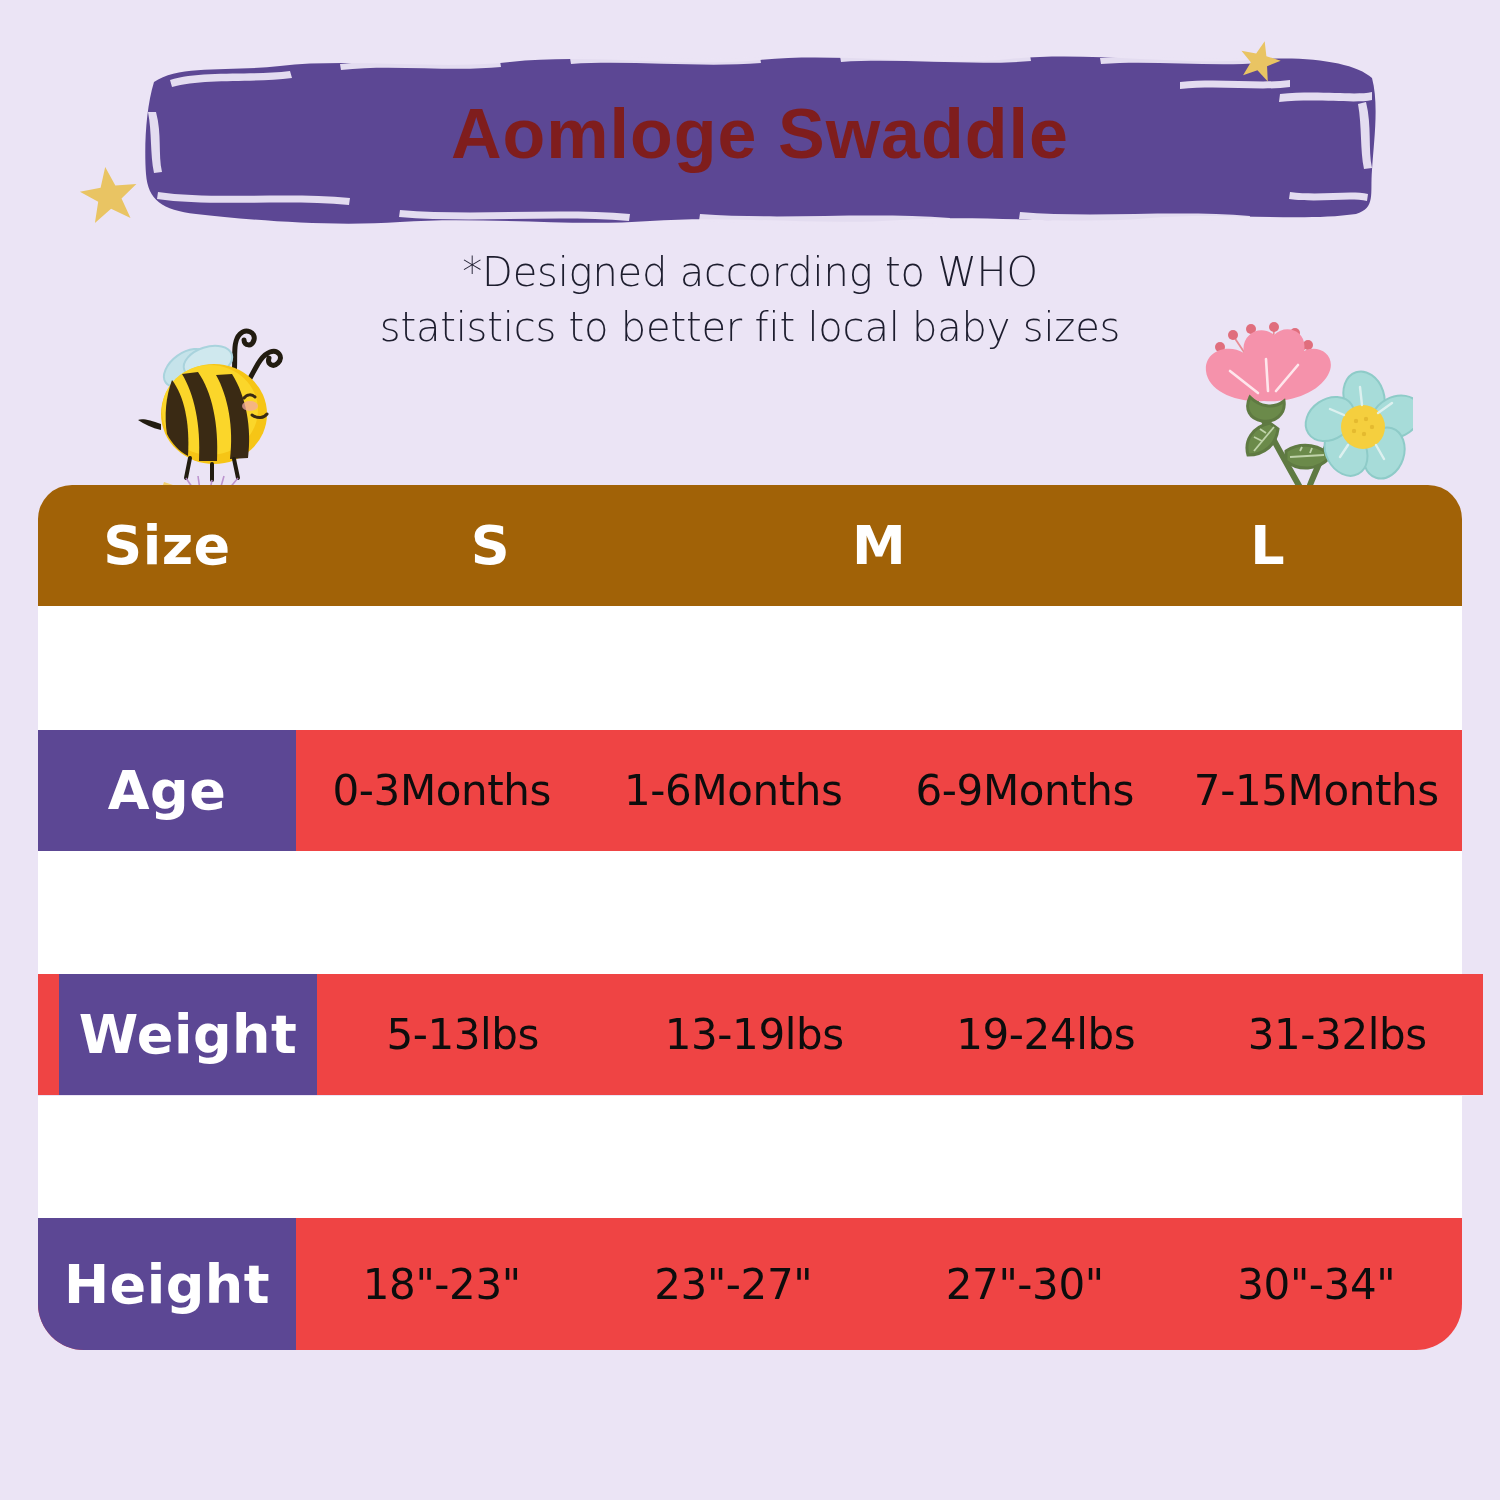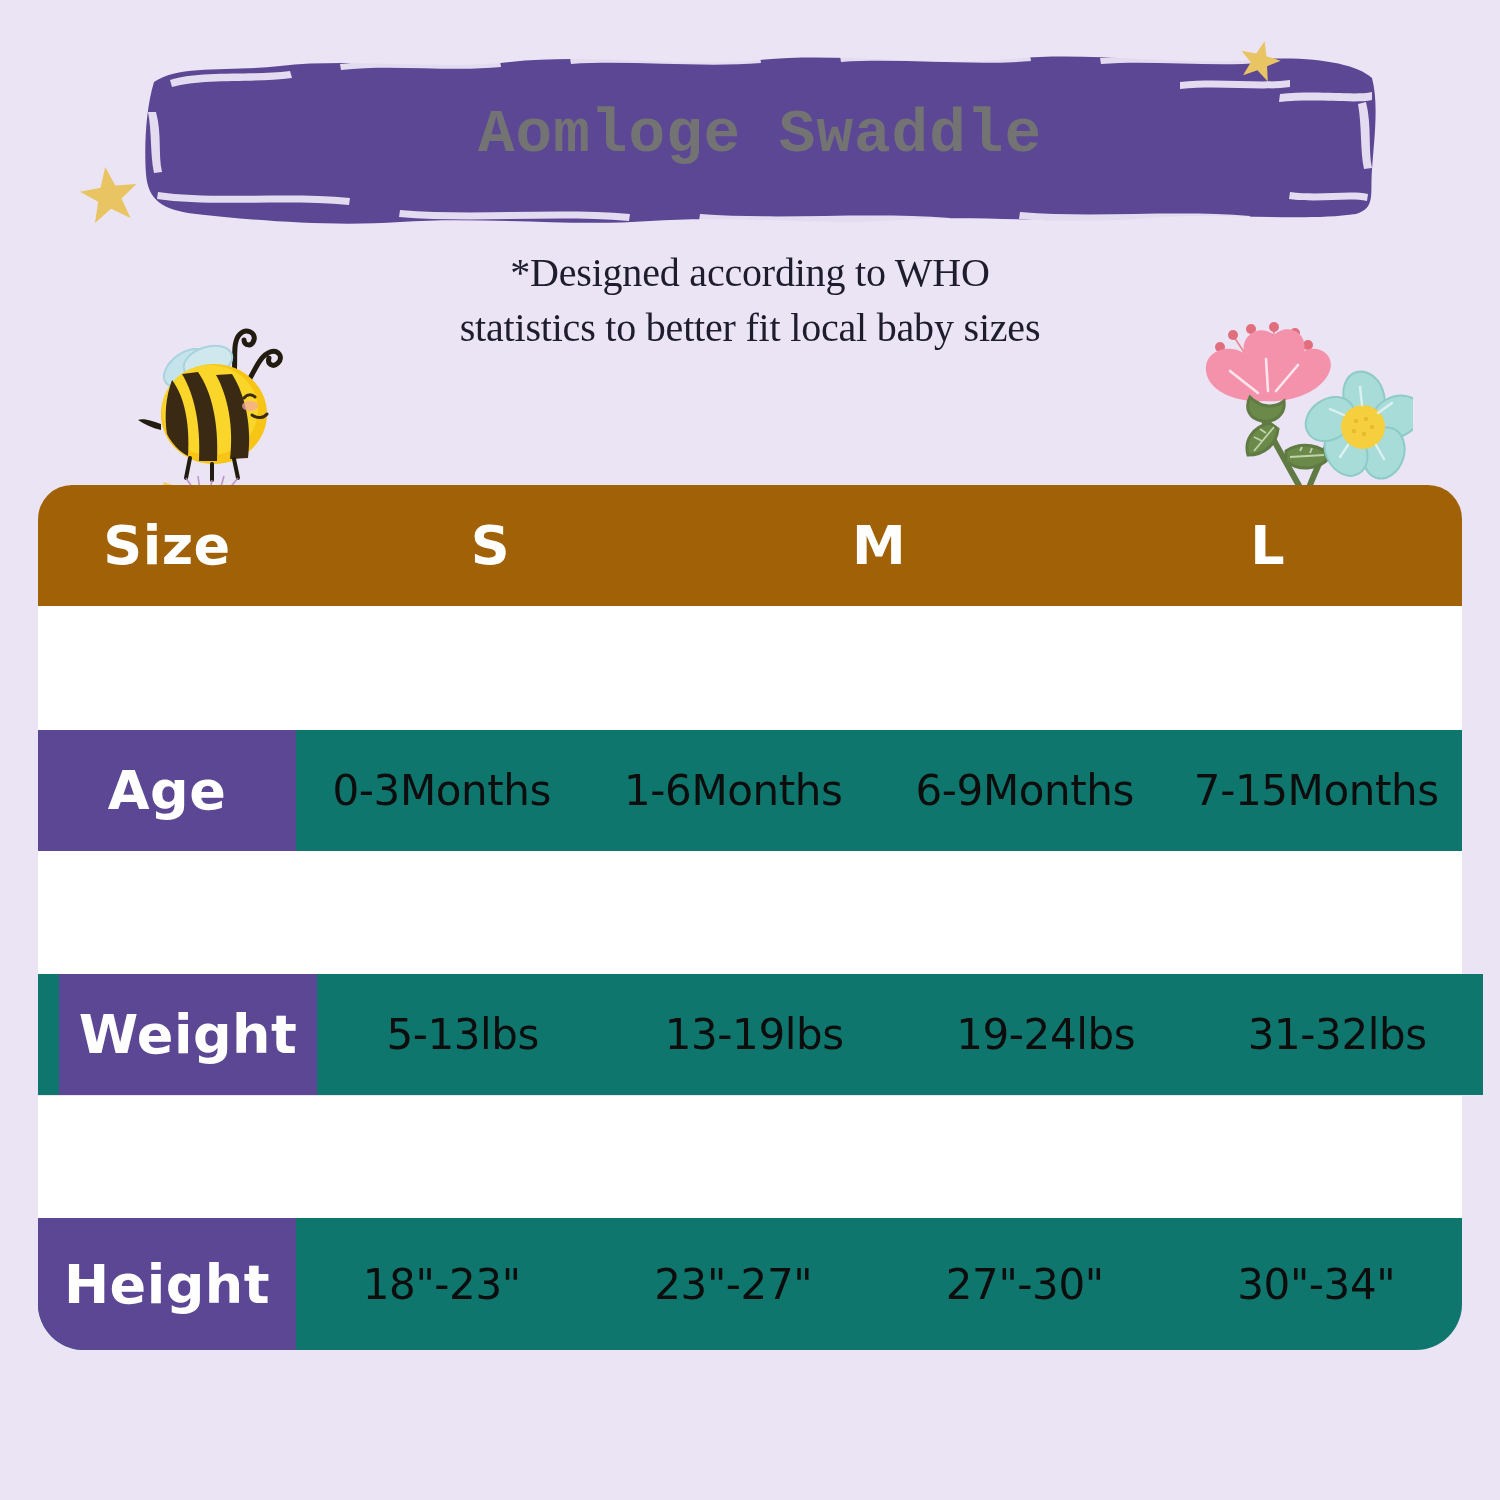--- a/index.html
+++ b/index.html
@@ -39,25 +39,25 @@
   }
   .banner-title {
     position: absolute;
     left: 0;
     top: 0;
     width: 1240px;
     height: 190px;
     display: flex;
     align-items: center;
     justify-content: center;
-    color: #737373;
-    font-size: 61px;
+    color: #7f1d1d;
+    font-size: 70px;
     font-weight: bold;
     letter-spacing: 1px;
-    font-family: Liberation Mono, monospace;
+    font-family: Liberation Sans, sans-serif;
     white-space: nowrap;
     line-height: 1;
     padding-bottom: 6px;
     box-sizing: border-box;
   }
 
   
   .star {
     position: absolute;
   }
@@ -83,21 +83,21 @@
     top: 245px;
     width: 1500px;
     text-align: center;
     color: #1d1d2e;
     font-family: "DejaVu Sans", sans-serif;
     font-size: 40px;
     font-weight: 300;
     line-height: 1.38;
     letter-spacing: -0.2px;
   }
-  .subtitle div { display: block; font-family: Liberation Serif, serif; }
+  .subtitle div { display: block; }
 
   
   .bee {
     position: absolute;
     left: 128px;
     top: 318px;
     width: 170px;
     height: 190px;
   }
   .flowers {
@@ -134,21 +134,21 @@
 
   .row-spacer {
     background: #ffffff;
   }
   .spacer-1 { top: 121px; height: 124px; }
   .spacer-2 { top: 366px; height: 123px; }
   .spacer-3 { top: 611px; height: 122px; }
 
   .row-data {
     height: 121px;
-    background: #0f766e;
+    background: #ef4444;
   }
   .row-age    { top: 245px; }
   .row-weight { top: 489px; padding-left: 21px; }
   .row-height { top: 733px; height: 132px; border-radius: 0 0 46px 46px; }
 
   .label-cell {
     width: 258px;
     height: 100%;
     background: #5c4794;
     color: #ffffff;

